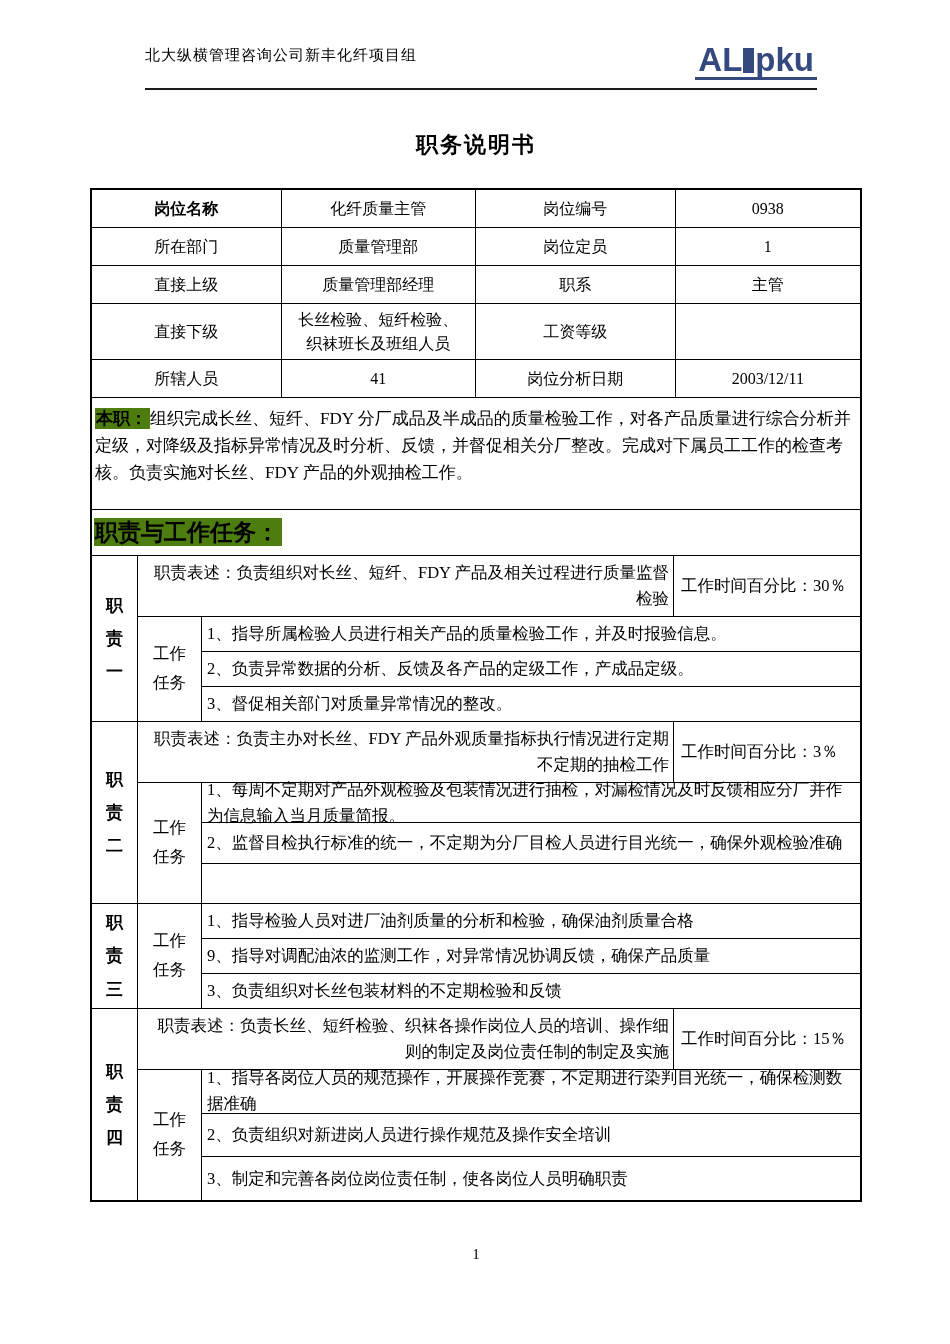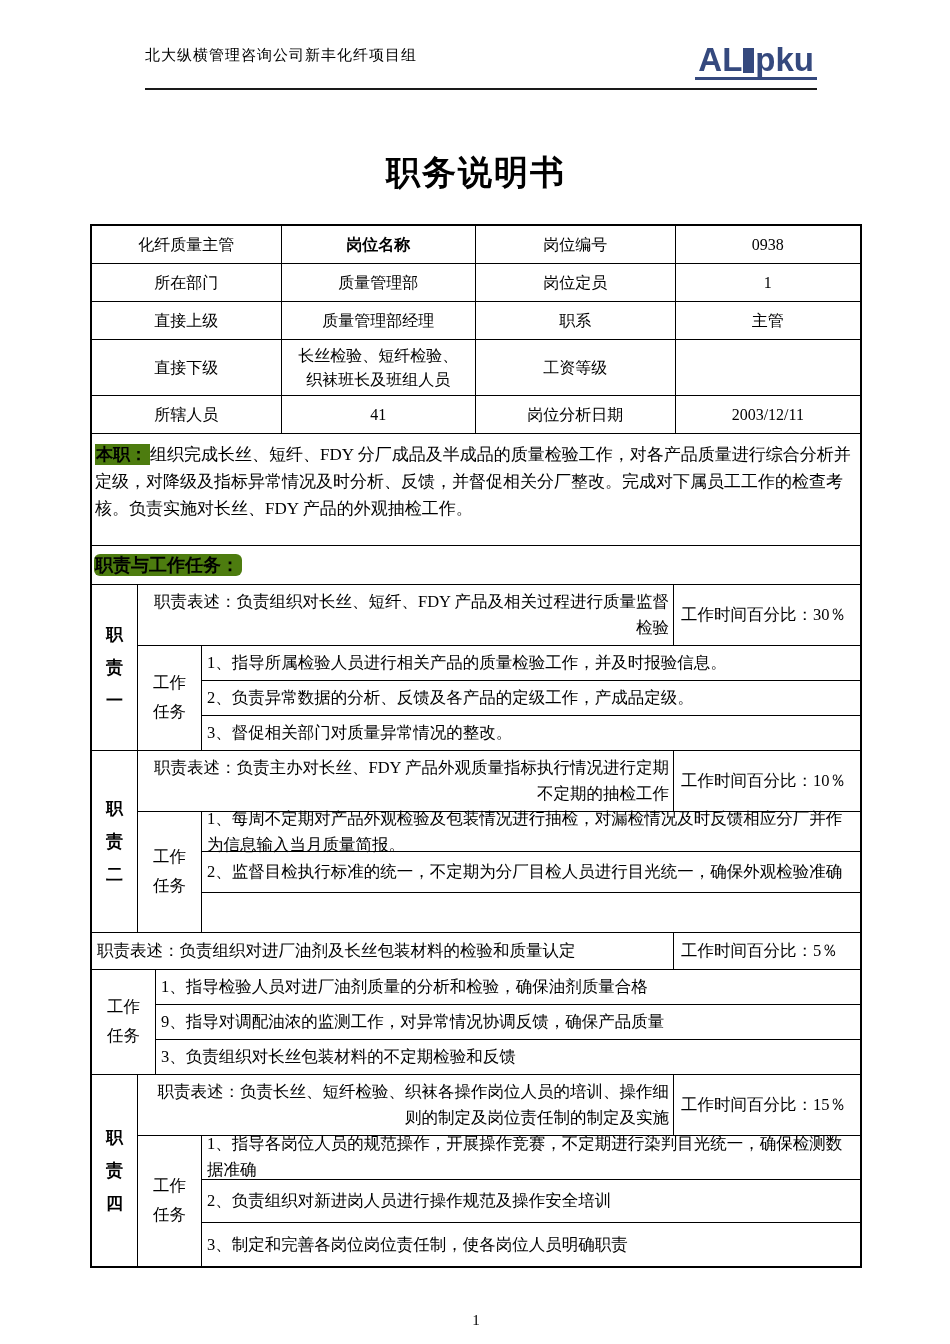--- a/index.html
+++ b/index.html
@@ -28,22 +28,22 @@
     padding:0 3px 3px 3px;
     margin-bottom:-3px;
   }
   .logo span { display:inline-block; }
   .logo-block { width:11px; height:25px; background:#35497e; margin:0 1px 1px 1px; }
 
   
   .doc-title {
     text-align:center;
     font-family:"Liberation Sans","DejaVu Sans",sans-serif;
-    font-weight:bold; font-size:34px; letter-spacing:2px;
-    margin-top:60px;
+    font-weight:bold; font-size:22px; letter-spacing:2px;
+    margin-top:40px;
   }
 
   
   .doc-table { border:2px solid #000; margin-top:28px; background:#fff; }
 
   
   .info-row { display:grid; grid-template-columns:24.7% 25.3% 26% 24%; }
   .info-cell {
     border-right:1px solid #000; border-bottom:1px solid #000;
     display:flex; align-items:center; justify-content:center;
@@ -64,21 +64,21 @@
     font-family:"Liberation Sans","DejaVu Sans",sans-serif;
     font-weight:bold; background:#4d7c0f; padding:1px 3px 1px 1px;
   }
 
   
   .duties-header {
     border-bottom:1px solid #000;
     padding:7px 0 7px 2px;
     font-size:18px;
   }
-  .duties-header .hl { font-size:18px;border-radius:6px; }
+  .duties-header .hl { font-size:23px; }
 
   
   .duty { display:flex; border-bottom:1px solid #000; }
   .duty:last-child { border-bottom:none; }
   .duty-label {
     width:46px; border-right:1px solid #000;
     display:flex; align-items:center; justify-content:center;
     font-family:"Liberation Sans","DejaVu Sans",sans-serif;
     font-weight:bold; font-size:17px;
   }
@@ -123,22 +123,22 @@
         <span class="logo-block"></span>
         <span>pku</span>
     </div>
   </div>
 
   <div class="doc-title">职务说明书</div>
 
   <div class="doc-table">
 
     <div class="info-row">
+      <div class="info-cell cell-bold">岗位名称</div>
       <div class="info-cell">化纤质量主管</div>
-      <div class="info-cell cell-bold">岗位名称</div>
       <div class="info-cell">岗位编号</div>
       <div class="info-cell">0938</div>
     </div>
     <div class="info-row">
       <div class="info-cell">所在部门</div>
       <div class="info-cell">质量管理部</div>
       <div class="info-cell">岗位定员</div>
       <div class="info-cell">1</div>
     </div>
     <div class="info-row">
@@ -190,41 +190,40 @@
       </div>
     </div>
 
     <div class="duty">
       <div class="duty-label">
           <span>职责二</span>
         </div>
       <div class="duty-main">
         <div class="duty-desc-row">
           <div class="duty-desc">职责表述：负责主办对长丝、FDY 产品外观质量指标执行情况进行定期不定期的抽检工作</div>
-          <div class="duty-pct">工作时间百分比：10％</div>
+          <div class="duty-pct">工作时间百分比：3％</div>
         </div>
         <div class="duty-tasks">
           <div class="task-label">
               <span>工作任务</span>
             </div>
           <div class="task-rows">
             <div class="task">1、每周不定期对产品外观检验及包装情况进行抽检，对漏检情况及时反馈相应分厂并作为信息输入当月质量简报。</div>
             <div class="task">2、监督目检执行标准的统一，不定期为分厂目检人员进行目光统一，确保外观检验准确</div>
             <div class="task empty"></div>
           </div>
         </div>
       </div>
     </div>
 
     <div class="duty">
-      <div class="duty-main">
-        <div class="duty-desc-row">
-          <div class="duty-desc">职责表述：负责组织对进厂油剂及长丝包装材料的检验和质量认定</div>
-          <div class="duty-pct">工作时间百分比：5％</div>
-        </div>
+      <div class="duty-label">
+          <span>职责三</span>
+        </div>
+      <div class="duty-main">
         <div class="duty-tasks">
           <div class="task-label">
               <span>工作任务</span>
             </div>
           <div class="task-rows">
             <div class="task">1、指导检验人员对进厂油剂质量的分析和检验，确保油剂质量合格</div>
             <div class="task">9、指导对调配油浓的监测工作，对异常情况协调反馈，确保产品质量</div>
             <div class="task">3、负责组织对长丝包装材料的不定期检验和反馈</div>
           </div>
         </div>

